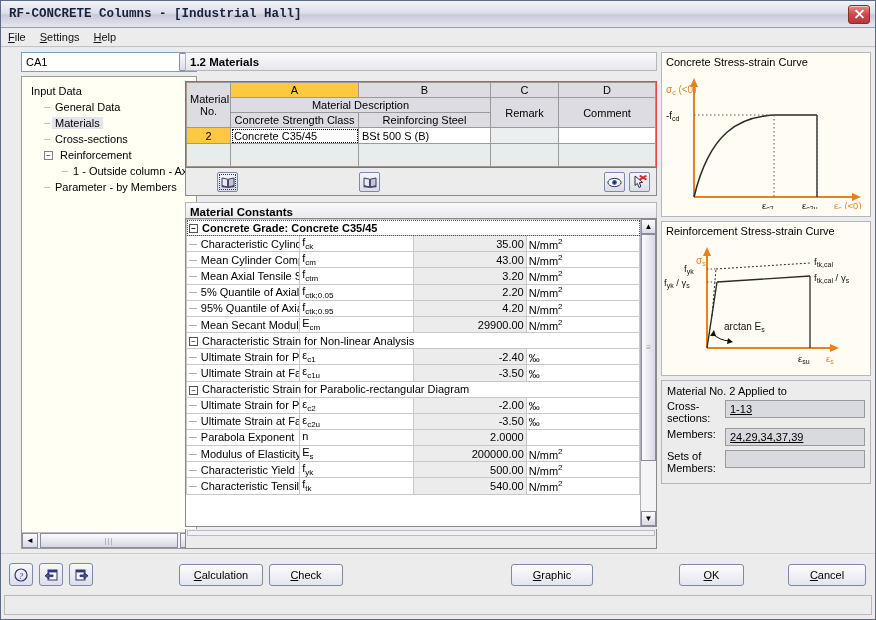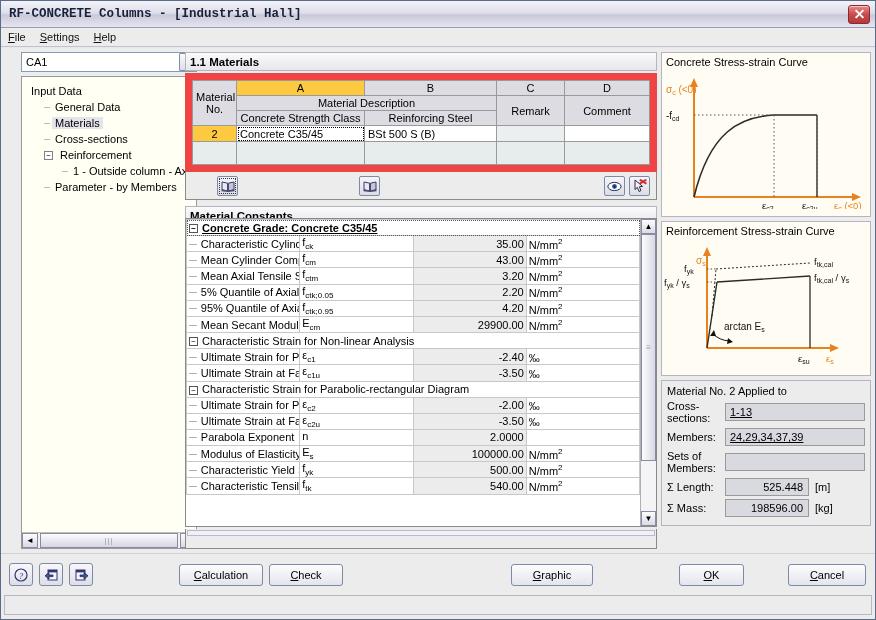--- a/index.html
+++ b/index.html
@@ -126,22 +126,22 @@
     position:absolute; left:184px; top:4px; right:218px; bottom:4px;
   }
   .sect-hdr {
     height: 19px; background: linear-gradient(to bottom,#fbfbfd,#e6e6ec);
     border: 1px solid #b5b5c0;
     display:flex;align-items:center;padding-left:4px;
     font-weight:bold;font-size:11.5px;color:#000;
   }
   
   .gridbox {
-    margin-top: 2px;
-    border: 7px solid #ef4444;
+    margin-top: 10px;
+    border: 1px solid #ef4444;
     background:#fff;
   }
   table.grid { border-collapse: collapse; width: 100%; table-layout: fixed; }
   table.grid th, table.grid td {
     border: 1px solid #9a9a9a; font-weight:normal; font-size:11px;
     padding: 0 3px; height: 16px; color:#000;
   }
   .colhdr { background:#dcdce2; text-align:center; height:15px !important; }
   .colhdr.actv { background:#fdc940; }
   .rowhdr { background:#dcdce2; text-align:center; width:44px; }
@@ -179,21 +179,21 @@
   table.mc { border-collapse: collapse; width:100%; table-layout: fixed; }
   table.mc td {
     border: 1px solid #c8c8c8; font-size:11px; height:16px; padding:0 2px;
     color:#000; white-space:nowrap; overflow:hidden;
   }
   td.mc-lbl { border-left:none; }
   td.mc-sym { width: 62px; }
   td.mc-val { width: 68px; text-align:right; background:#ececec; padding-right:4px; }
   td.mc-unit { width: 62px; }
   tr.grp td {
-    font-weight: bold; background:#fff; border-right:none;text-decoration:underline;
+    font-weight: bold; background:#fff; border-right:none;
   }
   tr.grp.top td { outline:1px dotted #555; outline-offset:-1px; }
   tr.sub td { background:#fff; }
   .texp {
     display:inline-flex;width:9px;height:9px;border:1px solid #555;background:#fff;
     align-items:center;justify-content:center;font-size:8px;line-height:7px;
     margin-right:4px;vertical-align:middle;
   }
   .tdash { color:#9a9a9a; margin-right:4px; }
   .pad1 { padding-left: 10px; }
@@ -234,21 +234,21 @@
   .gfxbox {
     border:1px solid #b5b5c0; background:#fffdf3;
     position:relative;
   }
   .gfx-title { font-size:11px; padding:3px 4px 1px 4px; color:#000; }
   .infobox {
     margin-top:4px; border:1px solid #b5b5c0; background:#ececed;
     padding: 4px 5px 5px 5px;
   }
   .info-hdr { font-size:11px; margin-bottom:3px; }
-  .inforow { display:flex; align-items:center; margin-bottom:4px; }
+  .inforow { display:flex; margin-bottom:4px; }
   .inforow .k { width:58px; font-size:11px; line-height:12px; }
   .inforow .v {
     flex:1; height:18px; background:#d9d9e0; border:1px solid #9a9a9a;
     display:flex;align-items:center; padding-left:4px; font-size:11px;text-decoration:underline;
   }
   .sumrow { display:flex; align-items:center; margin-bottom:3px; }
   .sumrow .k { width:58px; font-size:11px; }
   .sumrow .v {
     width:84px; height:18px; background:#d9d9e0; border:1px solid #9a9a9a;
     display:flex;align-items:center;justify-content:flex-end;padding-right:5px;font-size:11px;
@@ -335,21 +335,21 @@
           <div class="hs-btn">◄</div>
           <div class="hs-track">
             <div class="hs-thumb">|||</div>
           </div>
           <div class="hs-btn">►</div>
         </div>
       </div>
     </div>
 
     <div class="centerpane">
-      <div class="sect-hdr">1.1 Materials</div>
+      <div class="sect-hdr">1.2 Materials</div>
 
       <div class="gridbox">
         <table class="grid">
           <colgroup>
             <col style="width:44px">
               <col style="width:128px">
               <col style="width:132px">
               <col style="width:68px">
               <col>
           </colgroup>
@@ -498,21 +498,21 @@
                 </tr>
                 <tr class="">
                   <td class="mc-lbl pad2"><span class="tdash">─</span><span>Parabola Exponent</span></td>
                   <td class="mc-sym"><span>n</span><sub></sub></td>
                   <td class="mc-val">2.0000</td>
                   <td class="mc-unit"><span></span><sup></sup></td>
                 </tr>
                 <tr class="">
                   <td class="mc-lbl pad1"><span class="tdash">─</span><span>Modulus of Elasticity</span></td>
                   <td class="mc-sym"><span>E</span><sub>s</sub></td>
-                  <td class="mc-val">100000.00</td>
+                  <td class="mc-val">200000.00</td>
                   <td class="mc-unit"><span>N/mm</span><sup>2</sup></td>
                 </tr>
                 <tr class="">
                   <td class="mc-lbl pad1"><span class="tdash">─</span><span>Characteristic Yield Strength</span></td>
                   <td class="mc-sym"><span>f</span><sub>yk</sub></td>
                   <td class="mc-val">500.00</td>
                   <td class="mc-unit"><span>N/mm</span><sup>2</sup></td>
                 </tr>
                 <tr class="">
                   <td class="mc-lbl pad1"><span class="tdash">─</span><span>Characteristic Tensile Strength</span></td>
@@ -604,32 +604,20 @@
               <div class="v">24,29,34,37,39</div>
             </div>
             <div class="inforow">
               <div class="k">
                 <div>Sets of</div>
                 <div>Members:</div>
               </div>
               <div class="v"></div>
             </div>
           </div>
-        <div id="applied-sums">
-            <div class="sumrow">
-              <div class="k">Σ Length:</div>
-              <div class="v">525.448</div>
-              <div class="u">[m]</div>
-            </div>
-            <div class="sumrow">
-              <div class="k">Σ Mass:</div>
-              <div class="v">198596.00</div>
-              <div class="u">[kg]</div>
-            </div>
-          </div>
       </div>
 
     </div>
   </div>
 
   <div class="footer">
     <div class="ficon" style="left:8px">
       <svg width="14" height="14" viewBox="0 0 14 14">
         <circle cx="7" cy="7" r="6" fill="none" stroke="#33337a" stroke-width="1.2"></circle>
         <text x="7" y="10.5" font-size="9" text-anchor="middle" fill="#33337a" font-style="italic" font-family="Liberation Serif, serif">?</text>

